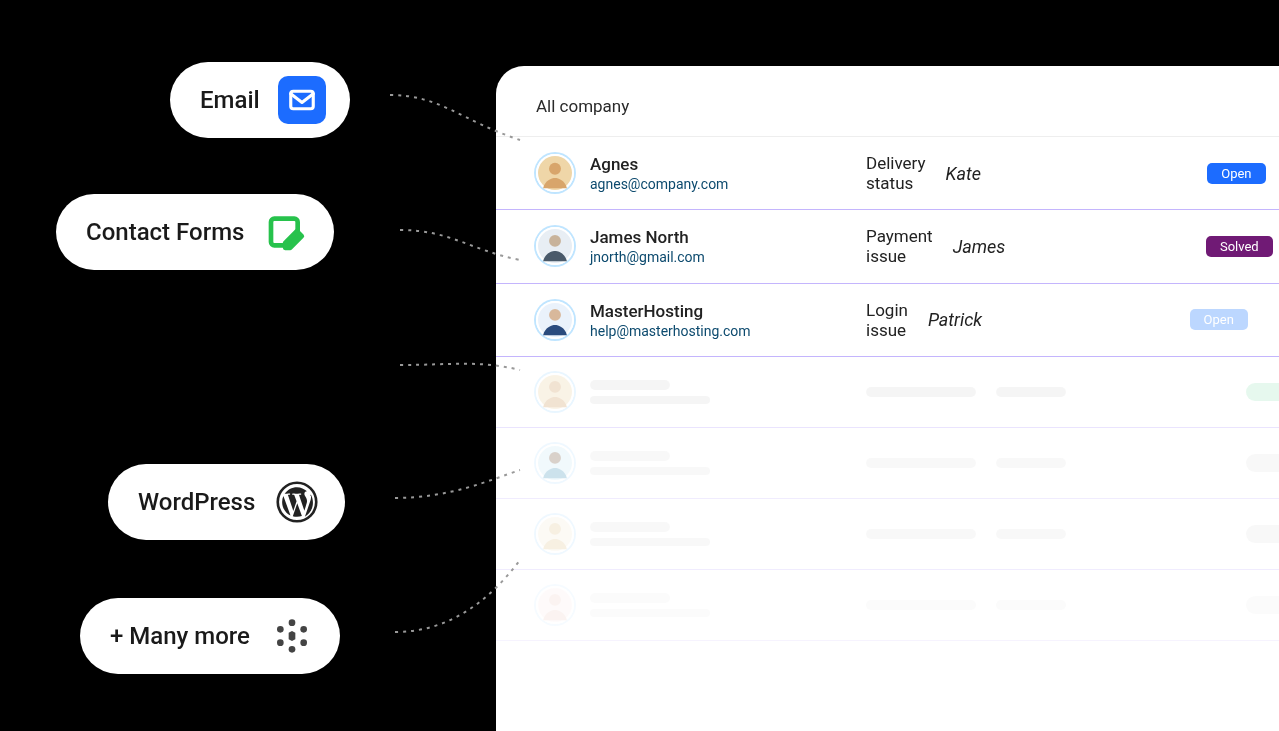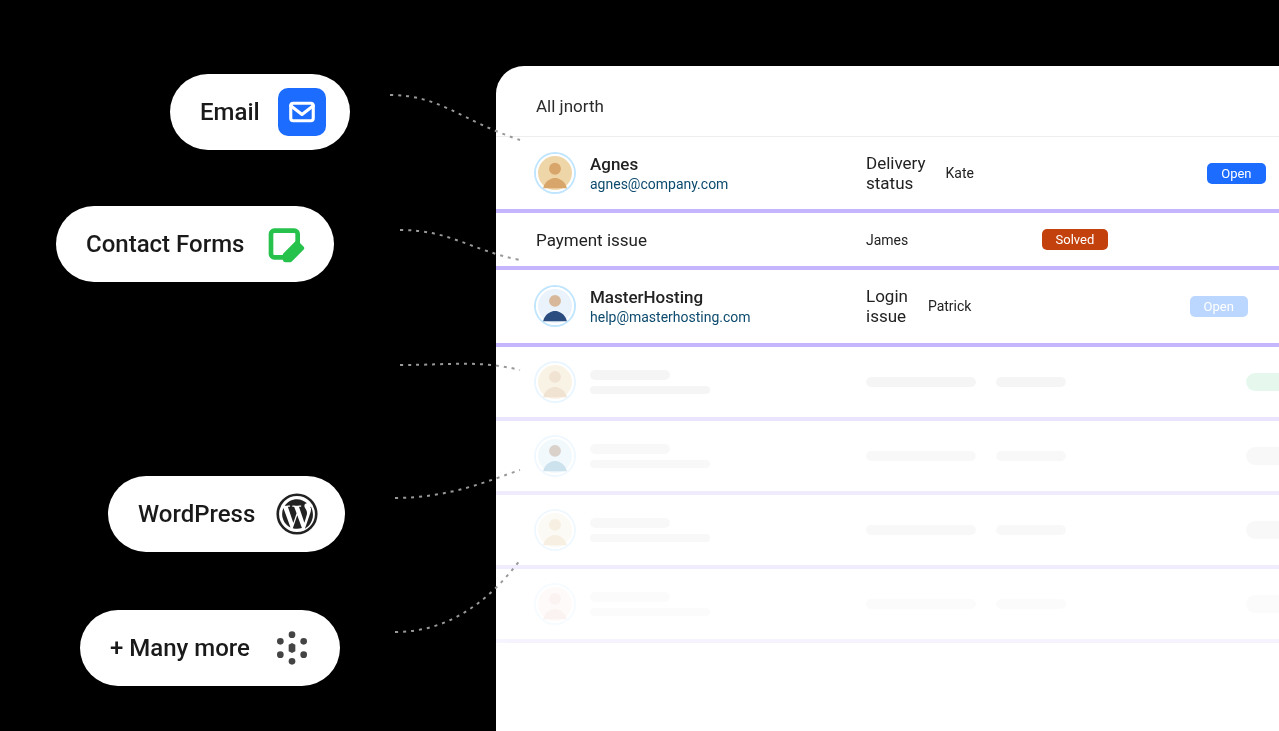--- a/index.html
+++ b/index.html
@@ -12,21 +12,21 @@
     overflow: hidden;
   }
   svg.connectors {
     position: absolute;
     top: 0; left: 0;
     pointer-events: none;
     z-index: 5;
   }
 
   
-  .sources { position: absolute; top: 16px; left: 0; width: 500px; height: 554px; }
+  .sources { position: absolute; top: 4px; left: 0; width: 500px; height: 554px; }
   .pill {
     position: absolute;
     background: #fff;
     border-radius: 40px;
     display: flex;
     align-items: center;
     justify-content: space-between;
     gap: 18px;
     padding: 14px 24px 14px 30px;
     box-shadow: 0 2px 6px rgba(0,0,0,.15);
@@ -62,52 +62,52 @@
     border-bottom: 1px solid #eee;
     font-size: 17px;
     color: #2a2a2a;
     font-weight: 400;
   }
   .ticket-row {
     display: grid;
     grid-template-columns: 310px 1fr 180px 120px;
     align-items: center;
     padding: 16px 40px;
-    border-bottom: 4px solid #c4b5fd;
+    border-bottom: 1px solid #c4b5fd;
     gap: 20px;
   }
   .ticket-row.faded { opacity: 0.35; }
   .ticket-row.faded.f2 { opacity: 0.25; }
   .ticket-row.faded.f3 { opacity: 0.15; }
 
   .user { display: flex; align-items: center; gap: 16px; }
   .avatar {
     width: 38px; height: 38px; border-radius: 50%;
     display: flex; align-items: center; justify-content: center;
     border: 2px solid #fff;
     box-shadow: 0 0 0 2px rgba(0,150,255,.25);
     flex-shrink: 0;
   }
   .avatar svg { width: 100%; height: 100%; }
   .user-text { line-height: 1.3; }
   .user-name { font-size: 17px; font-weight: 500; color: #222; }
   .user-email { font-size: 14px; color: #0c4a6e; }
   .subject { font-size: 17px; color: #222; }
-  .assignee { font-size: 14px; color: #222; }
+  .assignee { font-size: 18px; color: #222; font-style: italic; }
   .status {
     justify-self: end;
     padding: 3px 14px;
     border-radius: 5px;
     font-size: 13px;
     color: #fff;
     font-weight: 400;
     white-space: nowrap;
   }
   .status-open   { background: #1c6cff; }
-  .status-solved { background: #c2410c; }
+  .status-solved { background: #701a75; }
   .status-open-muted { background: #bcd7ff; color:#fff; }
 
   
   .ph { background: #e5e5e5; border-radius: 6px; height: 10px; }
   .ph.name-a { width: 80px; margin-bottom:6px; height:10px; }
   .ph.name-b { width: 120px; height:8px; }
   .ph.subject { width: 110px; }
   .ph.assignee { width: 70px; }
   .ph.status { width: 70px; justify-self:end; height:18px; border-radius:10px; }
   .ph.status.green { background:#b8edcf; }
@@ -168,21 +168,21 @@
           <circle cx="19" cy="16" r="2"></circle>
           <circle cx="12" cy="20" r="2"></circle>
           <path d="M10 10l2-1 2 1v4l-2 1-2-1z"></path>
         </svg>
     </span>
   </div>
 
 </div>
 
 <div class="panel">
-  <div class="panel-header">All jnorth</div>
+  <div class="panel-header">All company</div>
 
   <div class="ticket-row">
     <div class="user">
       <div class="avatar">
         <svg viewBox="0 0 40 40">
             <circle cx="20" cy="20" r="20" fill="#efd6a8"></circle>
             <circle cx="20" cy="15" r="7" fill="#d8a56b"></circle>
             <path d="M6 38c2-9 10-12 14-12s12 3 14 12" fill="#d8a56b"></path>
           </svg>
       </div>
@@ -190,20 +190,33 @@
         <div class="user-name">Agnes</div>
         <div class="user-email">agnes@company.com</div>
       </div>
     </div>
     <div class="subject">Delivery status</div>
     <div class="assignee">Kate</div>
     <div class="status status-open">Open</div>
   </div>
 
   <div class="ticket-row">
+    <div class="user">
+      <div class="avatar">
+        <svg viewBox="0 0 40 40">
+            <circle cx="20" cy="20" r="20" fill="#e8eef4"></circle>
+            <circle cx="20" cy="14" r="7" fill="#c8b39b"></circle>
+            <path d="M6 38c2-9 10-12 14-12s12 3 14 12" fill="#4a5a6a"></path>
+          </svg>
+      </div>
+      <div class="user-text">
+        <div class="user-name">James North</div>
+        <div class="user-email">jnorth@gmail.com</div>
+      </div>
+    </div>
     <div class="subject">Payment issue</div>
     <div class="assignee">James</div>
     <div class="status status-solved">Solved</div>
   </div>
 
   <div class="ticket-row">
     <div class="user">
       <div class="avatar">
         <svg viewBox="0 0 40 40">
             <circle cx="20" cy="20" r="20" fill="#eaf2fb"></circle>

